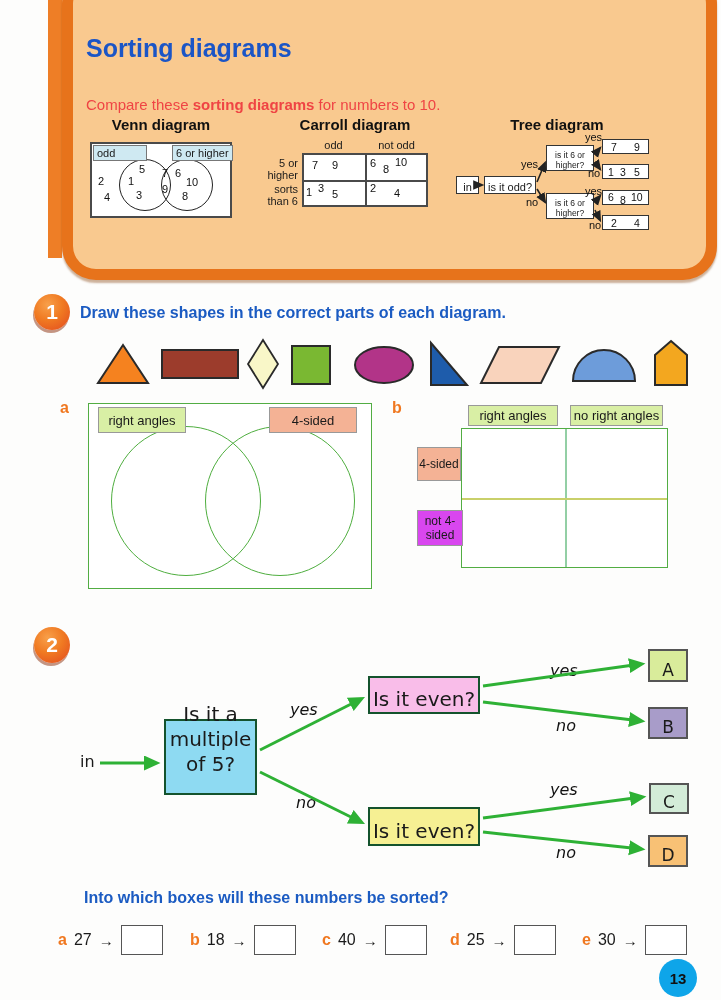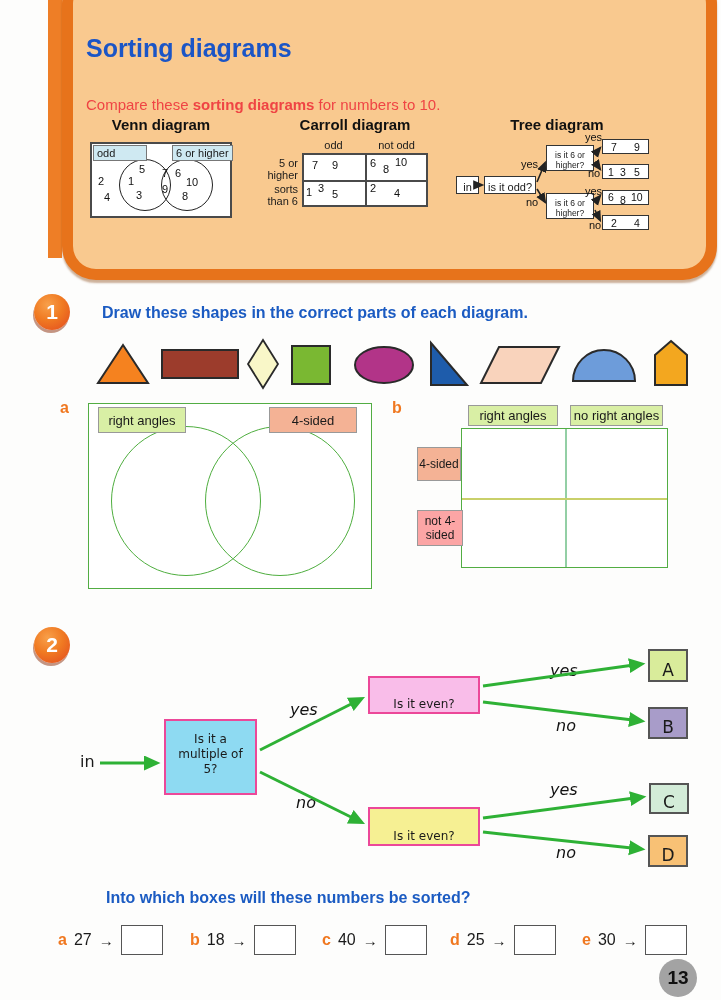--- a/index.html
+++ b/index.html
@@ -34,45 +34,45 @@
   .t-small{font-size:8.5px;line-height:9.5px;}
   .t-lab{position:absolute;font-size:11px;color:#111;}
   .t-out{background:#fff;border:1.5px solid #333;}
   .t-out .n{font-size:10.5px;}
 
   
   .badge{position:absolute;width:36px;height:36px;border-radius:50%;
          background:radial-gradient(circle at 38% 30%,#f8a04a 0%,#f07a22 45%,#e2481e 100%);
          box-shadow:-1px 3px 0 rgba(140,45,10,.5);
          color:#fff;font-size:21px;font-weight:bold;display:flex;align-items:center;justify-content:center;}
-  .prompt{position:absolute;font-size:16px;font-weight:bold;color:#1b5bc2;margin-left:22px;}
+  .prompt{position:absolute;font-size:16px;font-weight:bold;color:#1b5bc2;}
   .shape{position:absolute;}
 
   
   .plabel{position:absolute;font-size:16px;font-weight:bold;color:#f07820;}
   .venn2{position:absolute;left:88px;top:403px;width:284px;height:186px;background:#fff;border:1.5px solid #52ad43;box-sizing:border-box;}
   .venn2-circle{position:absolute;width:150px;height:150px;border:1.5px solid #4fae3f;border-radius:50%;box-sizing:border-box;}
   .tag{position:absolute;box-sizing:border-box;border:1px solid #999;font-size:13px;display:flex;align-items:center;justify-content:center;text-align:center;}
   .grid-b{position:absolute;left:461px;top:428px;width:207px;height:140px;background:#fff;border:1.5px solid #52ad43;box-sizing:border-box;}
   .gb-v{position:absolute;left:103px;top:0;width:1.5px;height:100%;background:#93cfa5;}
   .gb-h{position:absolute;left:0;top:69px;width:100%;height:1.5px;background:#c9d06a;}
 
   
-  .q2-node{border:2px solid #ec4899;font-family:"DejaVu Sans",sans-serif;font-size:12px;line-height:1.25;}
+  .q2-node{border:2px solid #14532d;font-family:"DejaVu Sans",sans-serif;font-size:20px;line-height:1.25;}
   .q2-lab{position:absolute;font-family:"DejaVu Sans",sans-serif;font-style:italic;font-size:16px;color:#111;}
   .q2-out{border:2px solid #555;font-family:"DejaVu Sans",sans-serif;font-size:17px;}
   .q2-in{position:absolute;font-family:"DejaVu Sans",sans-serif;font-size:16px;}
 
   
   .ans{position:absolute;top:925px;display:flex;align-items:center;gap:7px;font-size:16px;}
   .ans .lt{color:#f07820;font-weight:bold;}
   .ans .arr{font-size:15px;}
   .ans .slot{width:42px;height:30px;background:#fff;border:1.5px solid #555;box-sizing:border-box;}
-  .pageno{position:absolute;left:659px;top:959px;width:38px;height:38px;border-radius:50%;background:#a3a3a3;
-          display:flex;align-items:center;justify-content:center;font-size:19px;font-weight:bold;color:#111;}
+  .pageno{position:absolute;left:659px;top:959px;width:38px;height:38px;border-radius:50%;background:#0ea5e9;
+          display:flex;align-items:center;justify-content:center;font-size:15px;font-weight:bold;color:#111;}
 
   .overlay{position:absolute;left:0;top:0;z-index:20;pointer-events:none;}
 </style>
 </head>
 <body>
 
 <div class="page">
 
   <div class="spine"></div>
   <div class="panel"></div>
@@ -190,21 +190,21 @@
   <div class="tag" style="left: 269px; top: 407px; width: 88px; height: 26px; background-color: rgb(244, 178, 149);">4-sided</div>
 
   <div class="plabel" style="left:392px;top:399px;">b</div>
   <div class="tag" style="left: 468px; top: 405px; width: 90px; height: 21px; background-color: rgb(217, 239, 165);">right angles</div>
   <div class="tag" style="left: 570px; top: 405px; width: 93px; height: 21px; background-color: rgb(217, 239, 165);">no right angles</div>
   <div class="grid-b">
     <div class="gb-v"></div>
     <div class="gb-h"></div>
   </div>
   <div class="tag" style="left: 417px; top: 447px; width: 44px; height: 34px; font-size: 12px; background-color: rgb(244, 178, 149);">4-sided</div>
-  <div class="tag" style="left: 417px; top: 510px; width: 46px; height: 36px; font-size: 12px; line-height: 1.2; background-color: #fca5a5;">not 4-sided</div>
+  <div class="tag" style="left: 417px; top: 510px; width: 46px; height: 36px; font-size: 12px; line-height: 1.2; background-color: #d946ef;">not 4-sided</div>
 
   <div class="badge" style="left:34px;top:627px;">2</div>
 
   <span class="q2-in" style="left:80px;top:752px;">in</span>
   <div class="box q2-node" style="left: 164px; top: 719px; width: 93px; height: 76px; padding: 16px 6px; background-color: rgb(142, 218, 242);">Is it a multiple of 5?</div>
   <span class="q2-lab" style="left:290px;top:700px;">yes</span>
   <span class="q2-lab" style="left:296px;top:793px;">no</span>
   <div class="box q2-node" style="left: 368px; top: 676px; width: 112px; height: 38px; background-color: rgb(249, 189, 233);">Is it even?</div>
   <div class="box q2-node" style="left: 368px; top: 807px; width: 112px; height: 39px; background-color: rgb(246, 240, 147);">Is it even?</div>
   <span class="q2-lab" style="left:550px;top:661px;">yes</span>

